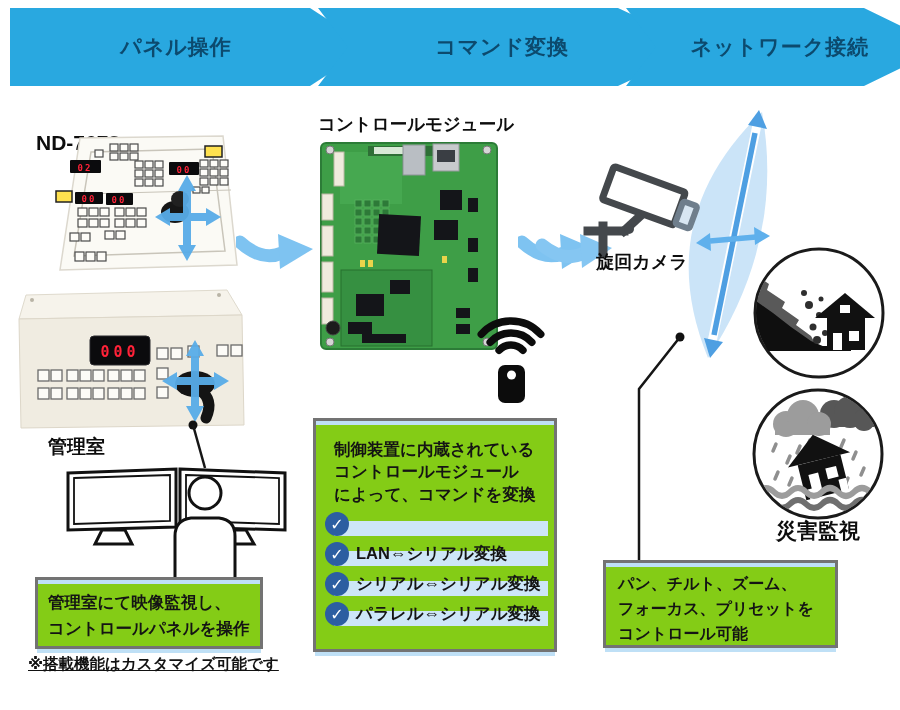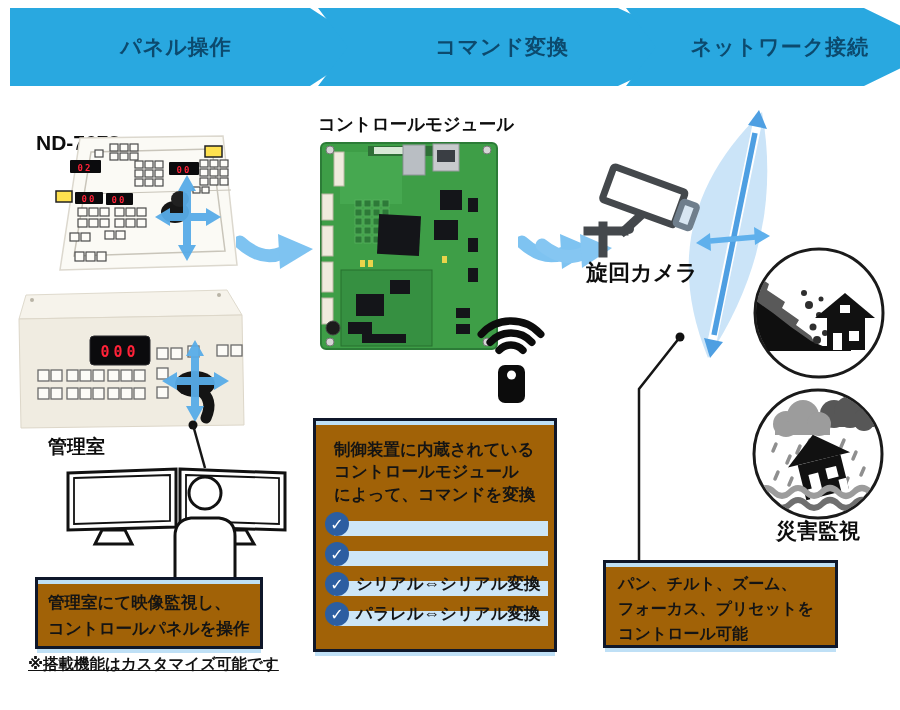--- a/index.html
+++ b/index.html
@@ -6,21 +6,21 @@
   .stage{position:relative;width:900px;height:710px;background:#fff;overflow:hidden;
          font-family:"Liberation Sans","DejaVu Sans",sans-serif;color:#111;}
   .abs{position:absolute;}
   .chev{position:absolute;top:8px;height:78px;background:#29A8E0;color:#0c4a6e;
         display:flex;align-items:center;justify-content:center;
         font-weight:bold;font-size:21px;letter-spacing:1px;}
   .c1{left:10px;width:332px;clip-path:polygon(0 0,300px 0,100% 50%,300px 100%,0 100%);padding-right:28px;}
   .c2{left:318px;width:332px;clip-path:polygon(0 0,300px 0,100% 50%,300px 100%,0 100%,30px 50%);padding-left:18px;padding-right:34px;}
   .c3{left:626px;width:268px;clip-path:polygon(0 0,238px 0,100% 50%,238px 100%,0 100%,30px 50%);padding-left:20px;padding-right:30px;}
   .lbl{position:absolute;font-weight:bold;color:#0d0d0d;}
-  .callout{position:absolute;box-sizing:border-box;background:#a16207;border:3px solid #0f172a;
+  .callout{position:absolute;box-sizing:border-box;background:#84cc16;border:3px solid #737373;
            box-shadow:inset 0 6px 0 -2px #BFE0F6, 0 6px 0 -2px #BFE0F6;
            font-weight:bold;color:#141414;}
   .box-left{left:35px;top:577px;width:228px;height:72px;font-size:16.5px;line-height:1.58;padding:9px 0 0 10px;}
   .box-mid{left:313px;top:418px;width:244px;height:234px;}
   .box-right{left:603px;top:560px;width:235px;height:88px;font-size:16px;line-height:1.55;padding:9px 4px 0 12px;}
   .mid-desc{padding:17px 4px 4px 18px;font-size:16.5px;line-height:1.36;}
   .chkrow{position:relative;display:flex;align-items:center;height:30px;margin:0 6px 0 9px;}
   .chkbar{position:absolute;left:9px;right:0;bottom:3px;height:15px;background:#CDE6F7;}
   .chkcircle{position:relative;width:24px;height:24px;border-radius:50%;background:#2C5EA1;
              color:#fff;display:flex;align-items:center;justify-content:center;
@@ -305,20 +305,21 @@
       <div class="chkbar"></div>
       <div class="chkcircle">
         <span>✓</span>
       </div>
     </div>
     <div class="chkrow">
       <div class="chkbar"></div>
       <div class="chkcircle">
         <span>✓</span>
       </div>
+      <span class="chklabel">LAN⇔シリアル変換</span>
     </div>
     <div class="chkrow">
       <div class="chkbar"></div>
       <div class="chkcircle">
         <span>✓</span>
       </div>
       <span class="chklabel">シリアル⇔シリアル変換</span>
     </div>
     <div class="chkrow">
       <div class="chkbar"></div>
@@ -365,21 +366,21 @@
       </g>
       <circle cx="99" cy="134" r="5" fill="#44484C"></circle>
     </g>
 
     <g>
       <circle cx="150" cy="242" r="4.5" fill="#111"></circle>
       <path d="M150,242 L109,294 L109,465" stroke="#161616" stroke-width="2.5" fill="none"></path>
     </g>
   </svg>
 
-  <div class="lbl" style="left:586px;top:250px;width:112px;text-align:center;font-size:22px;margin-top:8px;">旋回カメラ</div>
+  <div class="lbl" style="left:586px;top:250px;width:112px;text-align:center;font-size:18px;">旋回カメラ</div>
 
   <svg class="abs" style="left:749px;top:243px;" width="140" height="140" viewBox="0 0 140 140">
     <defs>
         <clipPath id="clipA">
           <circle cx="70" cy="70" r="63"></circle>
         </clipPath>
       </defs>
     <circle cx="70" cy="70" r="64" fill="#fff" stroke="#1A1A1A" stroke-width="3"></circle>
     <g clip-path="url(#clipA)">
       <path d="M4,30 L20,41 L18,47 L36,59 L33,65 L50,77 L47,82 L62,93 L68,104 L4,104 Z" fill="#595959"></path>

